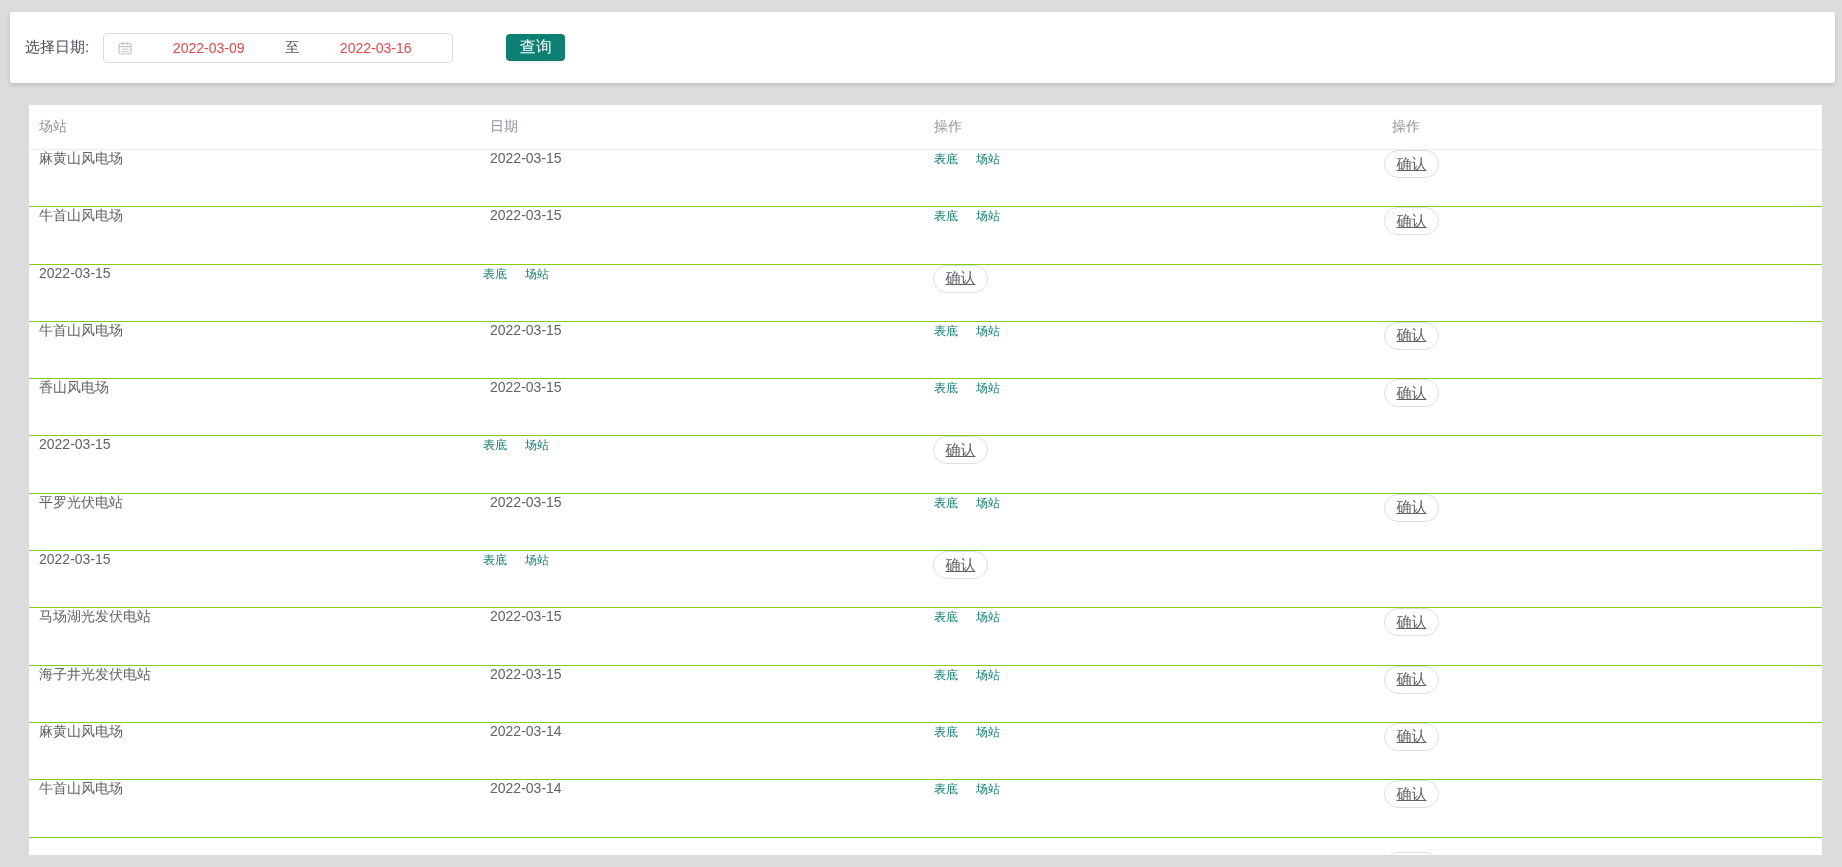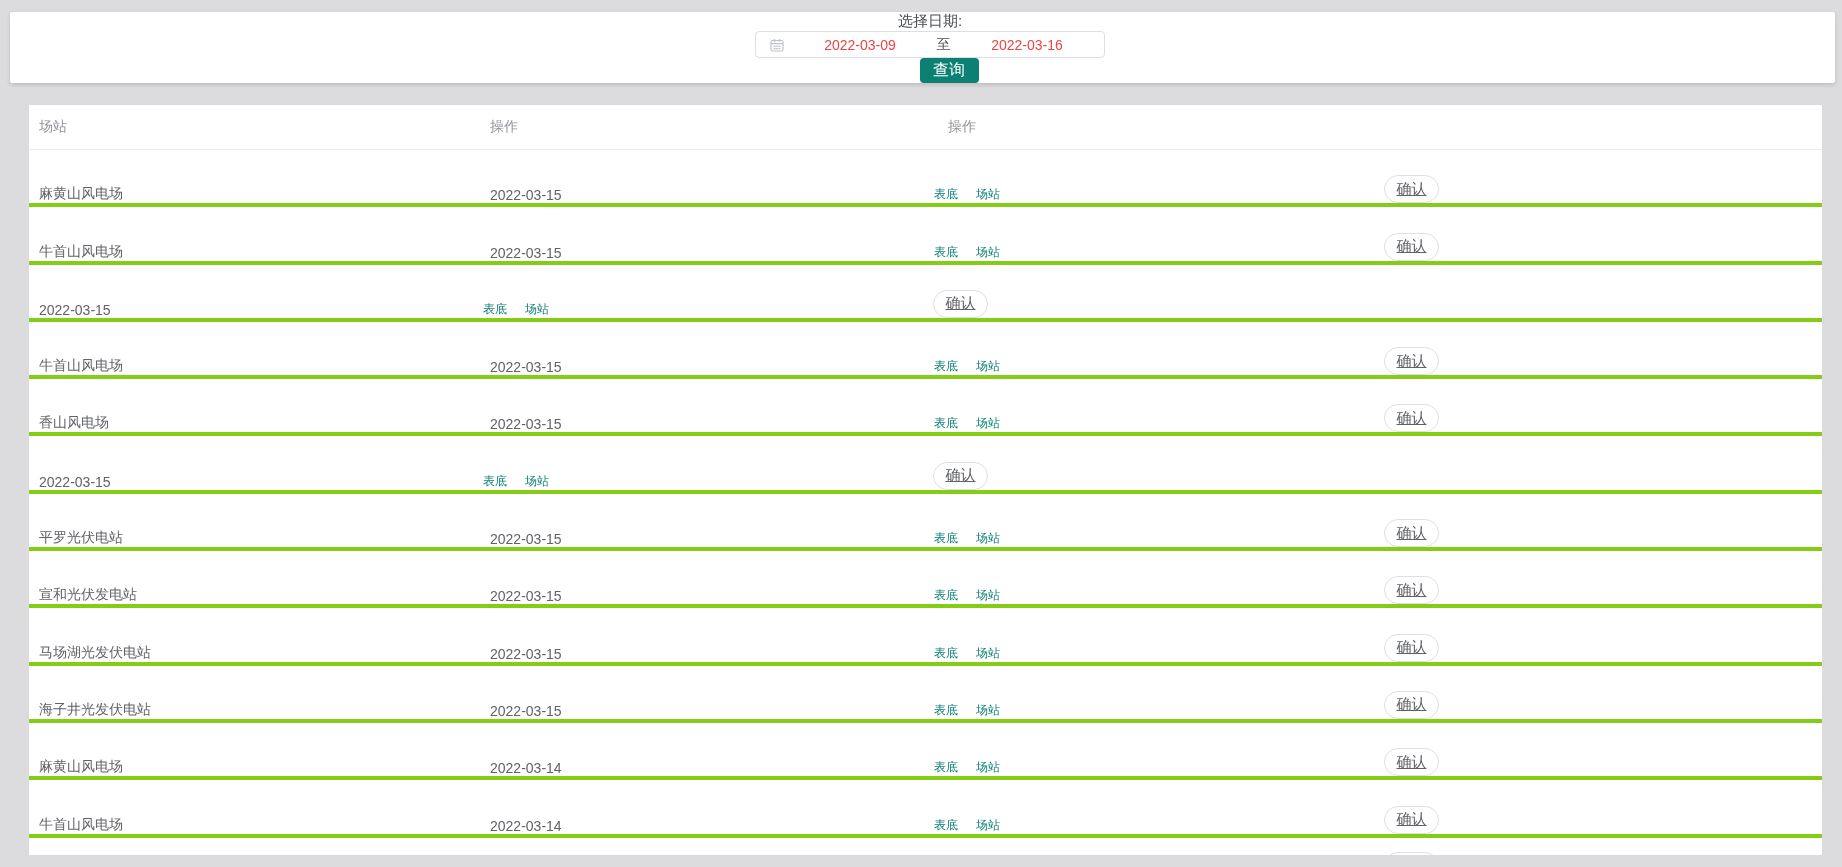--- a/index.html
+++ b/index.html
@@ -9,21 +9,21 @@
     font-family:"Liberation Sans", sans-serif;
     overflow:hidden;
     position:relative;
   }
   
   .filter-card {
     position:absolute; left:10px; top:12px;
     width:1825px; height:71px;
     background:#ffffff; border-radius:2px;
     box-shadow:0 2px 4px rgba(0,0,0,.14);
-    display:flex; align-items:center;flex-direction:column;
+    display:flex; align-items:center;
   }
   .filter-label {
     margin-left:15px; font-size:15px; color:#4a4f54; white-space:nowrap;
   }
   .date-range {
     margin-left:14px; width:350px; height:30px;
     border:1px solid #dcdfe6; border-radius:4px; background:#fff;
     display:flex; align-items:center; cursor:pointer;
   }
   .cal-icon { margin-left:14px; width:14px; height:14px; flex:0 0 auto; display:block; }
@@ -40,22 +40,22 @@
     position:absolute; left:29px; top:105px;
     width:1793px; height:750px;
     background:#ffffff; overflow:hidden;
   }
   .thead {
     display:flex; align-items:center; height:45px;
     border-bottom:1px solid #e9ebf0;
     font-size:14px; color:#909399;
   }
   .row {
-    display:flex; align-items:flex-end; height:57.3px;
-    border-bottom:4px solid #84cc16;
+    display:flex; align-items:flex-start; height:57.3px;
+    border-bottom:1px solid #84cc16;
     font-size:14px; color:#606266;
   }
   .cell { white-space:nowrap; overflow:hidden; }
   .col-station { width:451px; padding-left:10px; }
   .col-date    { width:444px; padding-left:10px; }
   .col-ops     { width:458px; padding-left:10px; }
   .col-confirm { flex:1 1 auto; padding-left:10px; }
   .row .col-confirm { padding-left:2px; }
   .link {
     color:#0c8173; font-size:12px; text-decoration:none;
@@ -91,20 +91,21 @@
     <span class="date-val">2022-03-09</span>
     <span class="date-sep">至</span>
     <span class="date-val">2022-03-16</span>
   </div>
   <button class="query-btn">查询</button>
 </div>
 
 <div class="table-card">
   <div class="thead">
     <div class="cell col-station">场站</div>
+    <div class="cell col-date">日期</div>
     <div class="cell col-ops">操作</div>
     <div class="cell col-confirm">操作</div>
   </div>
 
   <div id="table-body">
   <div class="row">
     <div class="cell col-station">麻黄山风电场</div>
     <div class="cell col-date">2022-03-15</div>
     <div class="cell col-ops">
       <a class="link">表底</a>
@@ -179,21 +180,20 @@
     <div class="cell col-ops">
       <a class="link">表底</a>
       <a class="link">场站</a>
     </div>
     <div class="cell col-confirm">
       <button class="confirm-btn">确认</button>
     </div>
   </div>
 
   <div class="row">
-    <div class="cell col-station">宣和光伏发电站</div>
     <div class="cell col-date">2022-03-15</div>
     <div class="cell col-ops">
       <a class="link">表底</a>
       <a class="link">场站</a>
     </div>
     <div class="cell col-confirm">
       <button class="confirm-btn">确认</button>
     </div>
   </div>
 

